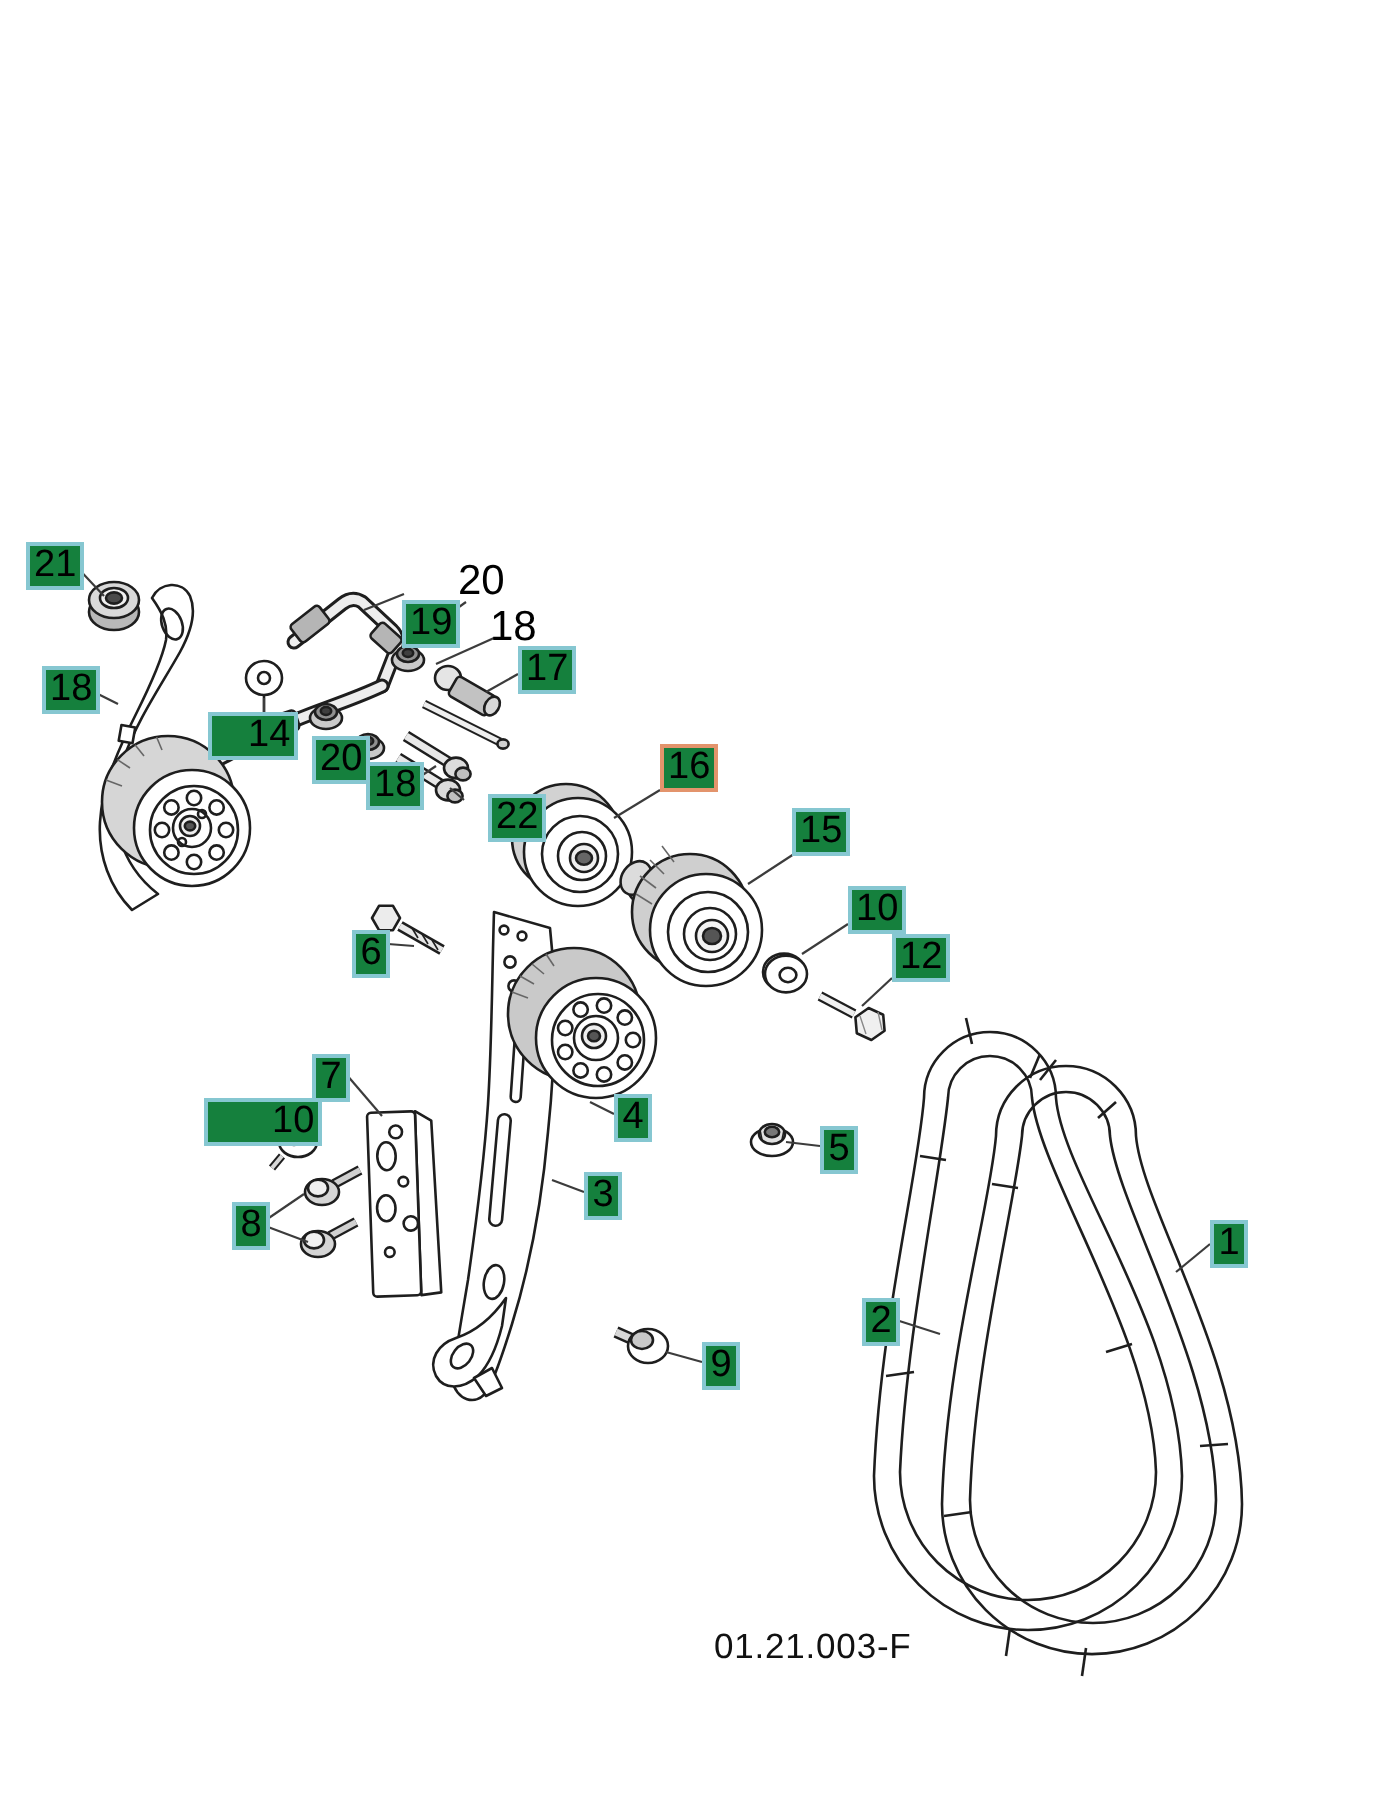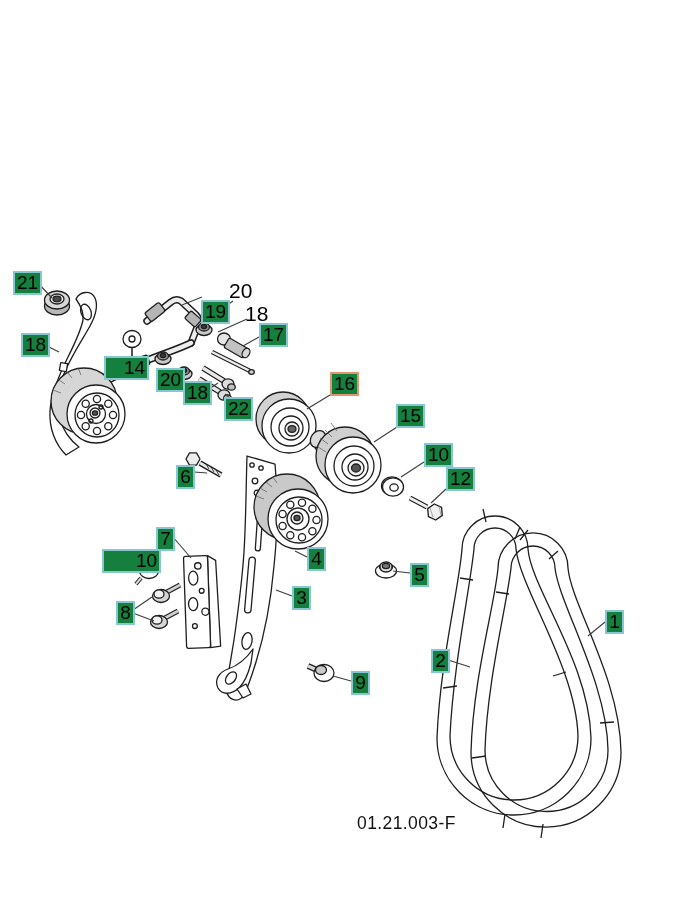--- a/index.html
+++ b/index.html
@@ -328,17 +328,17 @@
       <div class="callout" style="left: 104px; top: 356px; padding-left: 18px;">14</div>
       <div class="callout" style="left: 396px; top: 404px;">15</div>
       <div class="callout highlighted" style="left: 330px; top: 372px;">16</div>
       <div class="callout" style="left: 259px; top: 323px;">17</div>
       <div class="callout plain" style="left: 243px; top: 303px;">18</div>
       <div class="callout" style="left: 183px; top: 381px;">18</div>
       <div class="callout" style="left: 201px; top: 276px; margin-top: 24px;">19</div>
       <div class="callout plain" style="left: 227px; top: 280px;">20</div>
       <div class="callout" style="left: 156px; top: 368px;">20</div>
       <div class="callout" style="left: 13px; top: 271px;">21</div>
-      <div class="callout" style="left: 224px; top: 397px;">22</div>
+      <div class="callout" style="left: 244px; top: 397px;">22</div>
     </div>
 
   <div class="figcode">01.21.003-F</div>
 </div>
 
 </body></html>

